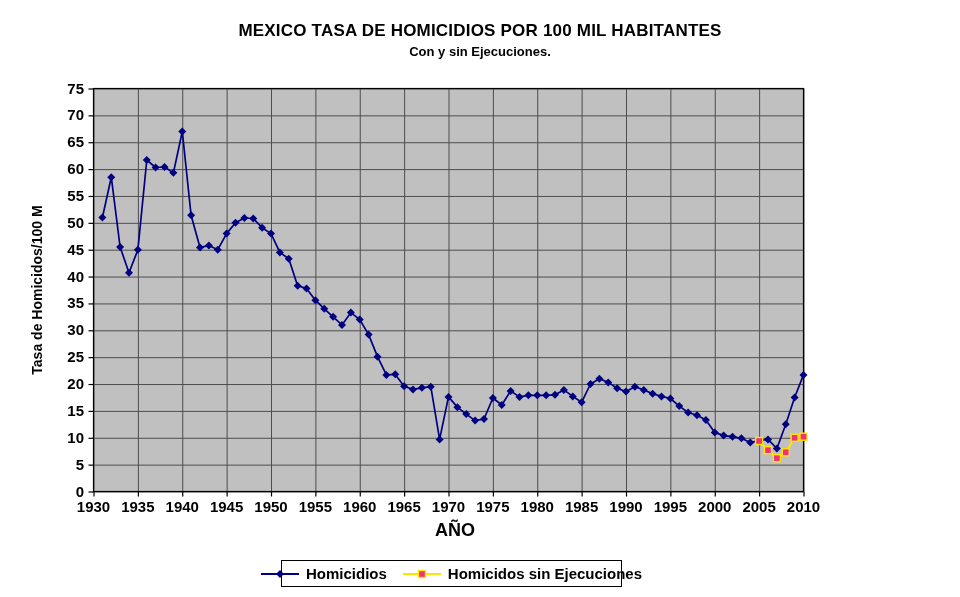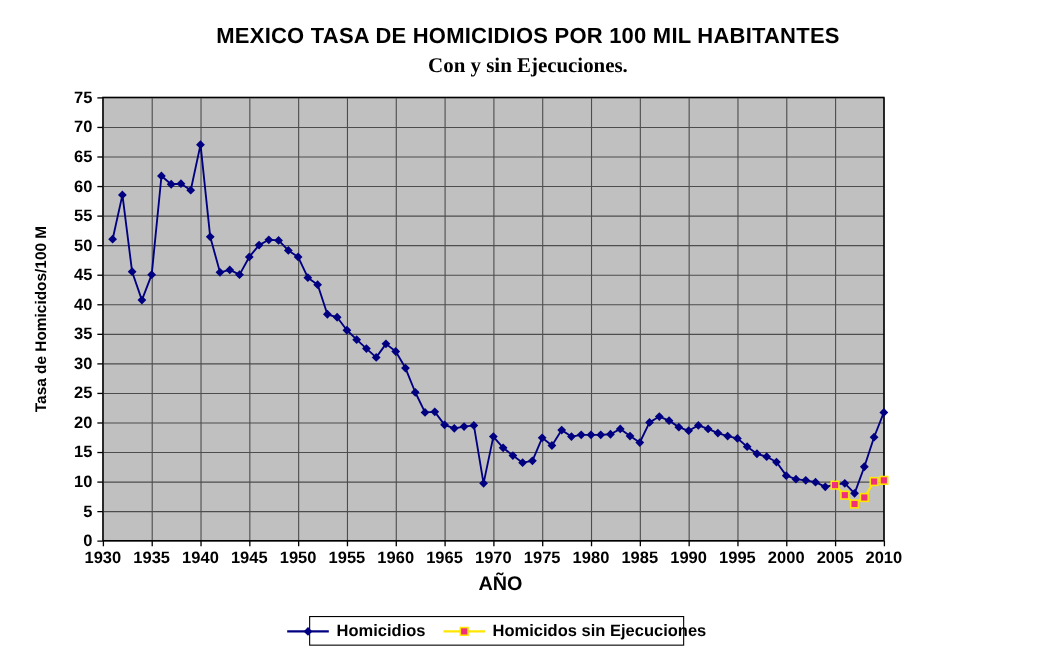--- a/index.html
+++ b/index.html
@@ -1,20 +1,20 @@
 <!DOCTYPE html>
 <html><head>
 <meta charset="utf-8">
 <style>
   html,body{margin:0;padding:0;background:#fff;}
   body{width:960px;height:597px;font-family:"Liberation Sans",sans-serif;color:#000;}
   .page{position:relative;width:960px;height:597px;background:#fff;overflow:hidden;}
   .title-block{position:absolute;top:20px;left:0;width:960px;text-align:center;font-weight:bold;line-height:1.35;}
-  .title-line1{font-size:20px;letter-spacing:0.2px;}
-  .title-line2{font-size:19px;font-family:Liberation Serif, serif;}
+  .title-line1{font-size:17px;letter-spacing:0.2px;}
+  .title-line2{font-size:13px;}
   #chart{position:absolute;left:0;top:0;}
   .y-title{position:absolute;left:37px;top:290px;transform:translate(-50%,-50%) rotate(-90deg);font-size:14px;font-weight:bold;white-space:nowrap;}
   .x-title{position:absolute;left:455px;top:520px;transform:translateX(-50%);font-size:18px;font-weight:bold;}
   .legend{position:absolute;left:281px;top:560px;width:341px;height:27px;border:1px solid #000;background:#fff;box-sizing:border-box;display:flex;align-items:center;justify-content:center;gap:16px;}
   .legend-item{display:flex;align-items:center;gap:7px;font-size:15px;font-weight:bold;white-space:nowrap;}
   .swatch{display:inline-block;width:38px;height:12px;line-height:0;}
   svg text{font-family:"Liberation Sans",sans-serif;font-weight:bold;fill:#000;}
 </style>
 </head>
 <body>

